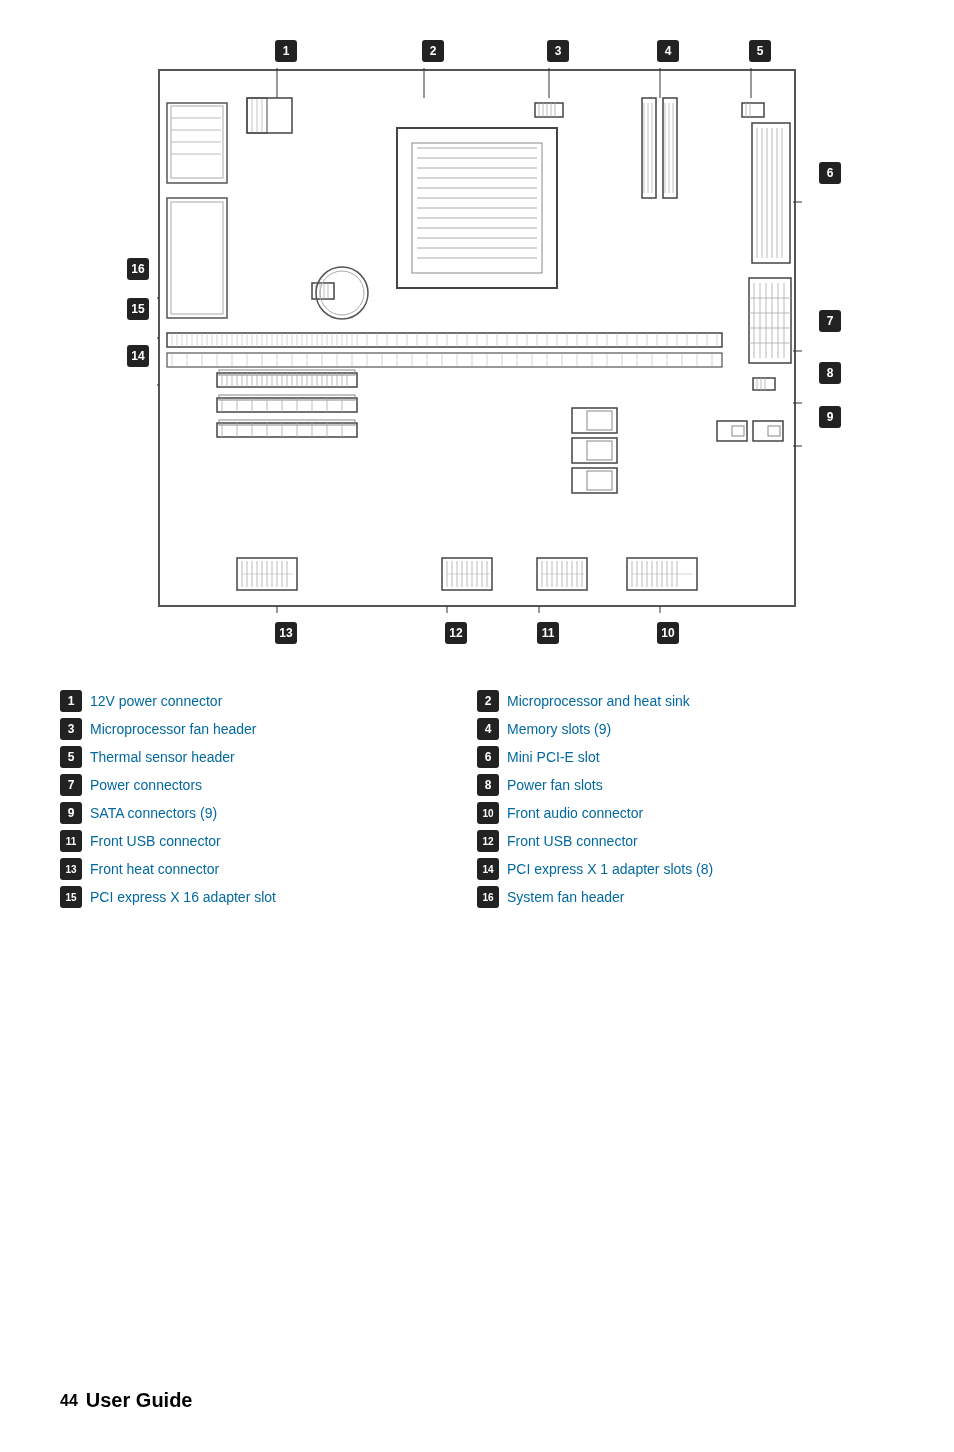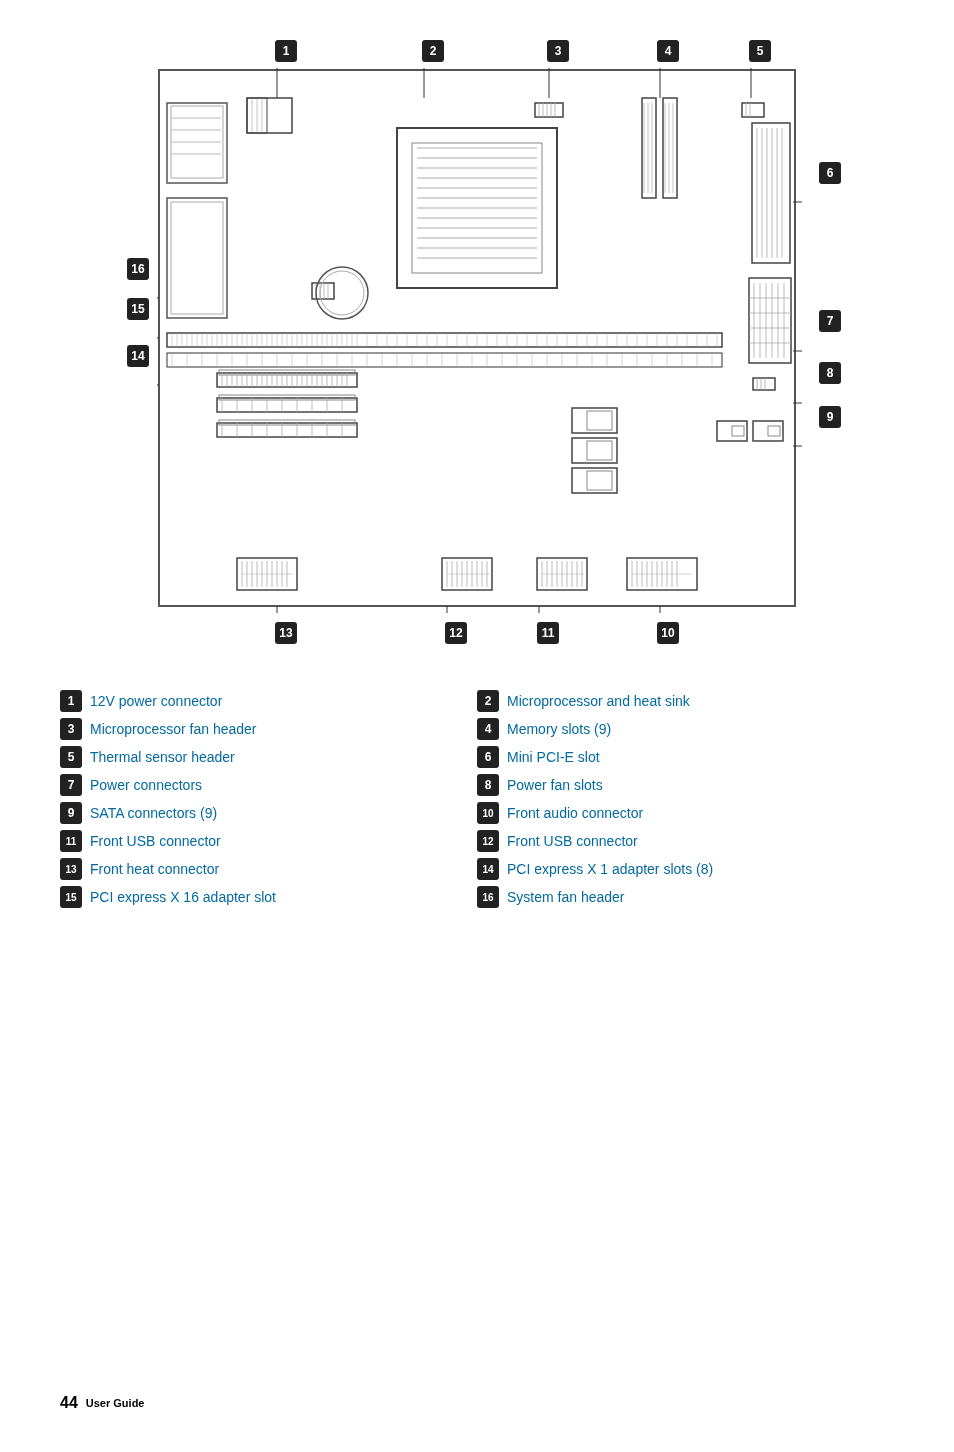--- a/index.html
+++ b/index.html
@@ -78,21 +78,21 @@
       left: 60px;
       display: flex;
       align-items: center;
       gap: 8px;
     }
     .footer-page {
       font-size: 16px;
       font-weight: bold;
     }
     .footer-label {
-      font-size: 11px;
+      font-size: 20px;
       font-weight: bold;
     }
   </style>
 </head>
 <body>
 
 <div class="page">
 
   <div style="position:relative; width:700px; margin:0 auto; height:620px;">
 

